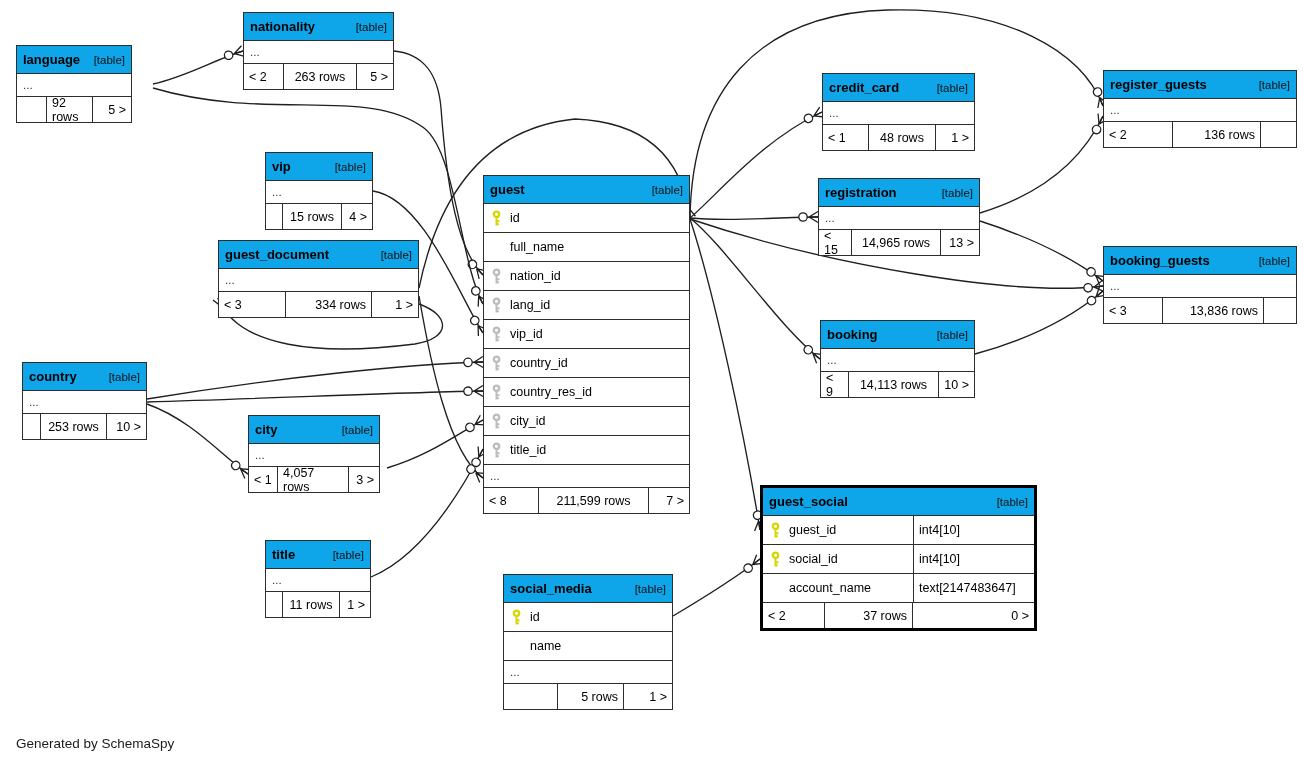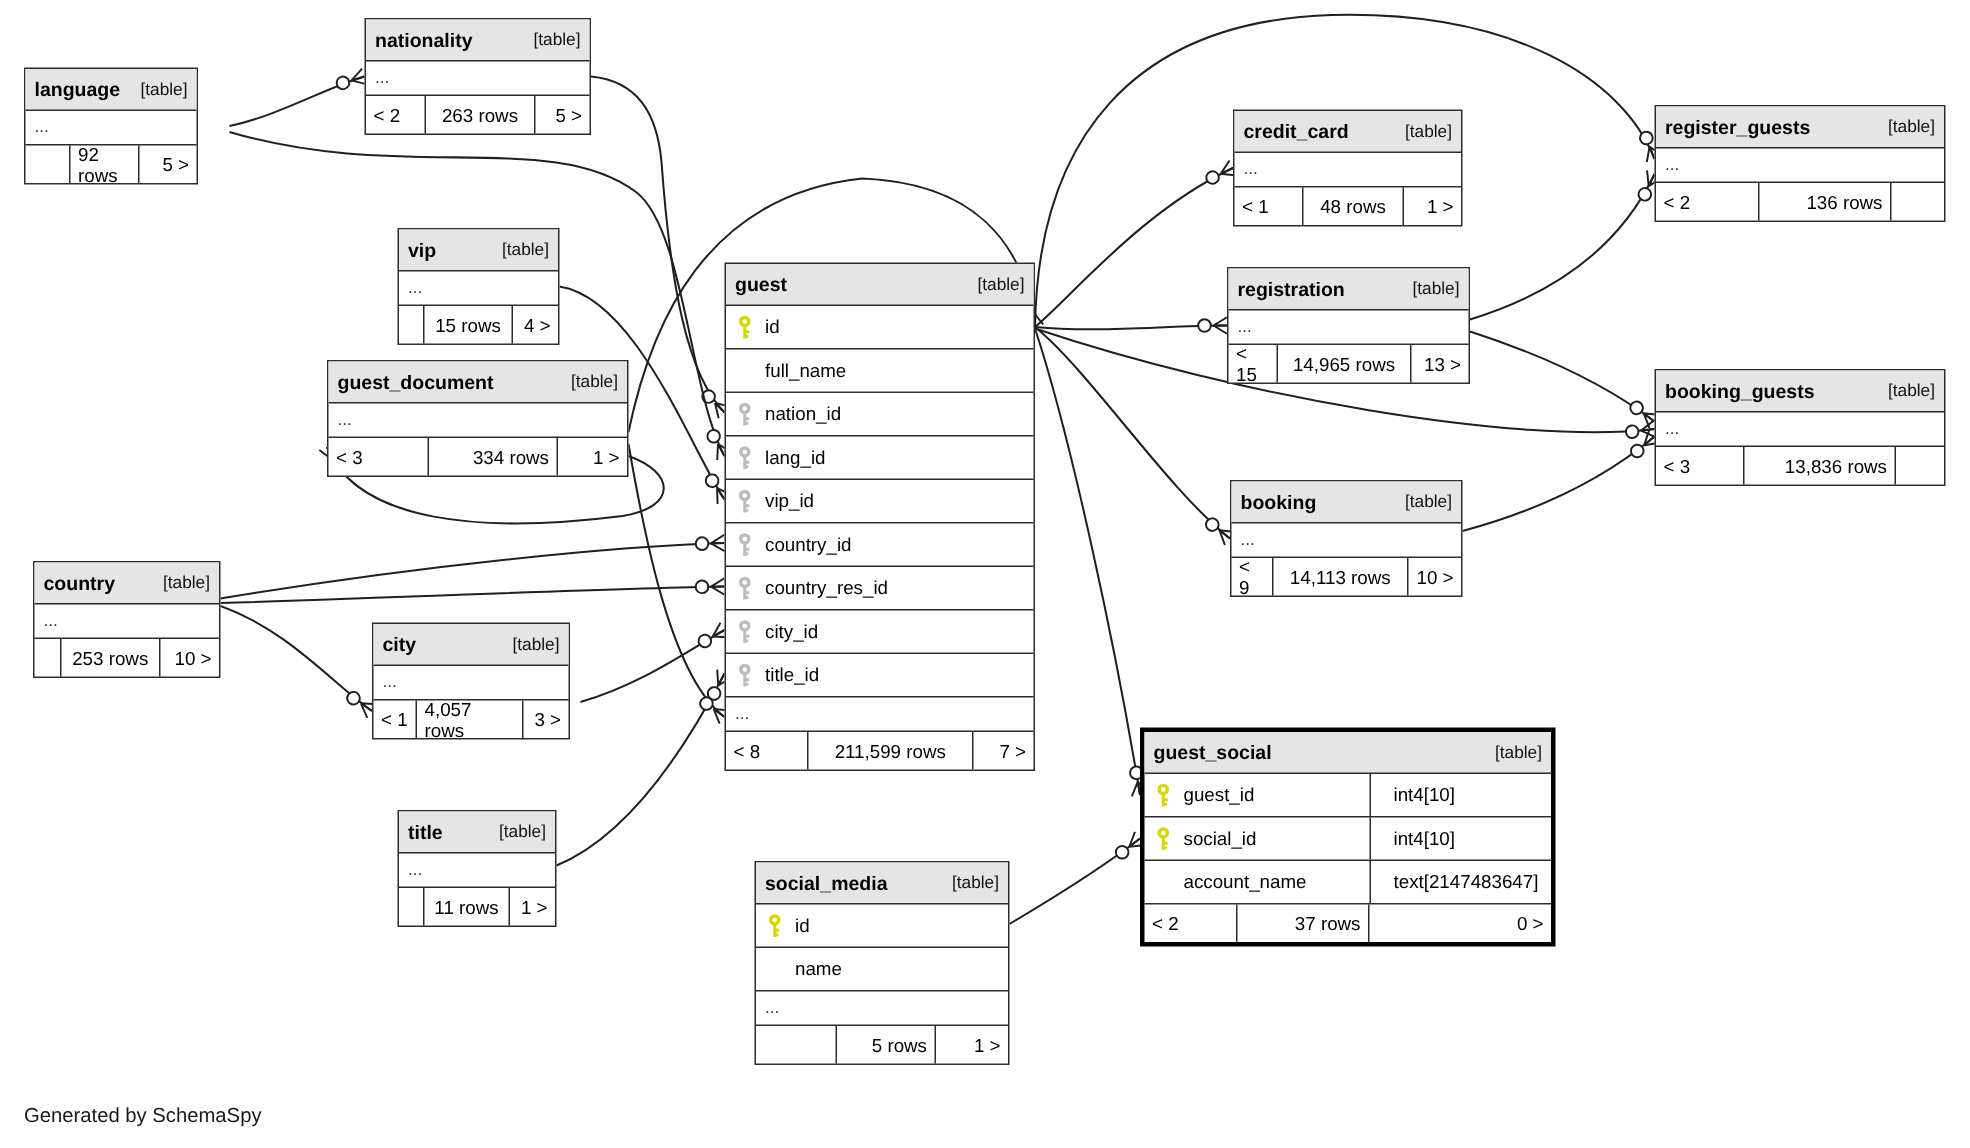--- a/index.html
+++ b/index.html
@@ -8,35 +8,35 @@
     font-family:"Liberation Sans",sans-serif;
   }
   .edges{position:absolute;left:0;top:0;z-index:1;}
   .tbl{
     position:absolute;z-index:2;background:#fff;border:1.6px solid #2d2d2d;
     box-sizing:border-box;color:#000;
   }
   .tbl.emph{border:3px solid #000;}
   .hdr{
     display:flex;justify-content:space-between;align-items:center;
-    background:#e5e5e5;border-bottom:1.6px solid #2d2d2d;height:28px;
+    background:#0ea5e9;border-bottom:1.6px solid #2d2d2d;height:28px;
     padding:0 6px;box-sizing:border-box;
   }
   .tname{font-weight:bold;font-size:13px;}
   .ttag{font-size:11.5px;color:#111;}
   .row{
     display:flex;align-items:center;height:29px;border-bottom:1px solid #2d2d2d;
     padding:0 0 0 5px;box-sizing:border-box;font-size:12.5px;
   }
   .row.ell{height:23px;font-size:11.5px;color:#333;padding-left:6px;}
   .key{width:15px;display:inline-flex;align-items:center;justify-content:center;flex:0 0 15px;}
   .cname{margin-left:6px;}
   .ctype{
     margin-left:auto;border-left:1px solid #2d2d2d;align-self:stretch;
-    display:flex;align-items:center;padding-left:15px;box-sizing:border-box;
+    display:flex;align-items:center;padding-left:5px;box-sizing:border-box;
   }
   .ftr{display:flex;height:25px;font-size:12.5px;}
   .fcell{
     border-right:1px solid #2d2d2d;display:flex;align-items:center;
     padding:0 5px;box-sizing:border-box;
   }
   .fcell:last-child{border-right:none;}
   .fc1{justify-content:flex-start;}
   .fc2{flex:1;justify-content:center;}
   .fc2.r{justify-content:flex-end;}
@@ -126,21 +126,21 @@
           <span class="tname">guest_document</span>
           <span class="ttag">[table]</span>
         </div>
         <div class="row ell">...</div>
         <div class="ftr">
           <span class="fcell fc1" style="width: 67px;">&lt; 3</span>
           <span class="fcell fc2 r">334 rows</span>
           <span class="fcell fc3" style="width: 46px;">1 &gt;</span>
         </div>
       </div>
-      <div class="tbl" style="left: 22px; top: 362px; width: 125px; margin-top: 12px;">
+      <div class="tbl" style="left: 22px; top: 362px; width: 125px;">
         <div class="hdr">
           <span class="tname">country</span>
           <span class="ttag">[table]</span>
         </div>
         <div class="row ell">...</div>
         <div class="ftr">
           <span class="fcell fc1" style="width: 18px;"></span>
           <span class="fcell fc2">253 rows</span>
           <span class="fcell fc3" style="width: 39px;">10 &gt;</span>
         </div>

